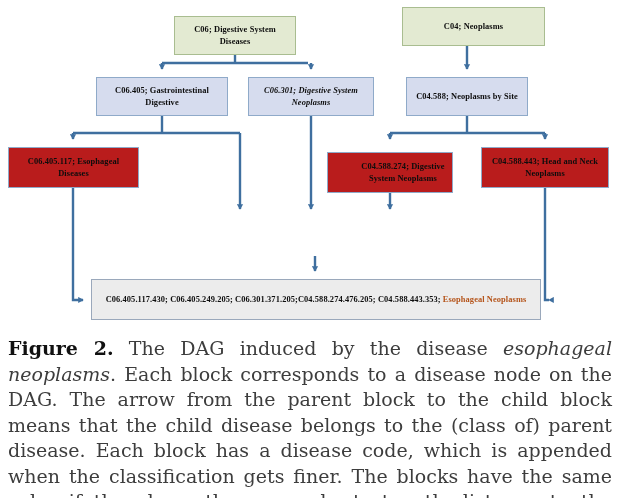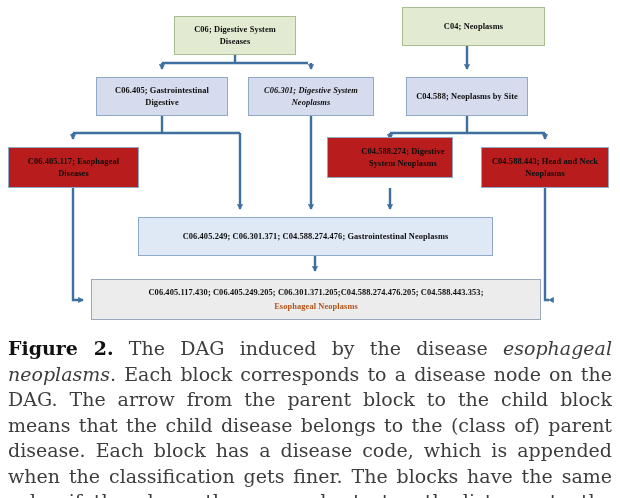--- a/index.html
+++ b/index.html
@@ -47,36 +47,35 @@
     letter-spacing: 0.1px;
     padding: 2px 3px;
   }
   .node.level0 { background: #e3ead2; border-color: #a9bd90; }
   .node.level1 { background: #d6dcee; }
   .node.level2 { background: #b91c1c; }
   .node.level3 { background: #dfe8f5; }
   .node.bottom {
     background: #ececec;
     border-color: #9aa8bb;
-    flex-direction: column;
     justify-content: center;
     gap: 2px;
   }
   .node .line2 {
     color: #b5541a;
   }
 
   
   #n-c06        { left: 174px; top: 7px;   width: 122px; height: 39px; margin-top: 9px; }
   #n-c04        { left: 402px; top: 7px;   width: 143px; height: 39px; }
   #n-c06405     { left: 96px;  top: 77px;  width: 132px; height: 39px; }
   #n-c06301     { left: 248px; top: 77px;  width: 126px; height: 39px; font-style: italic; }
   #n-c04588     { left: 406px; top: 77px;  width: 122px; height: 39px; }
   #n-c06405117  { left: 8px;   top: 147px; width: 131px; height: 41px; }
-  #n-c04588274  { left: 327px; top: 137px; width: 126px; height: 41px; padding-left: 29px; }
+  #n-c04588274  { left: 327px; top: 152px; width: 126px; height: 41px; padding-left: 29px; }
   #n-c04588443  { left: 481px; top: 147px; width: 128px; height: 41px; }
   #n-gastro     { left: 138px; top: 217px; width: 355px; height: 39px; }
   #n-esoph      { left: 91px;  top: 279px; width: 450px; height: 41px; }
 
   #caption {
     position: absolute;
     left: 8px;
     top: 336px;
     width: 604px;
     font-family: "DejaVu Serif", "Liberation Serif", serif;
@@ -154,21 +153,20 @@
     <div class="node level1" id="n-c06301">C06.301; Digestive System Neoplasms</div>
 
     <div class="node level1" id="n-c04588">C04.588; Neoplasms by Site</div>
 
     <div class="node level2" id="n-c06405117">C06.405.117; Esophageal Diseases</div>
 
     <div class="node level2" id="n-c04588274">C04.588.274; Digestive System Neoplasms</div>
 
     <div class="node level2" id="n-c04588443">C04.588.443; Head and Neck Neoplasms</div>
 
-    <div class="node level3" id="n-gastro">C06.405.249; C06.301.371; C04.588.274.476; Gastrointestinal Neoplasms</div>
 
     <div class="node bottom" id="n-esoph">
       <span class="line1">C06.405.117.430; C06.405.249.205; C06.301.371.205;C04.588.274.476.205; C04.588.443.353;</span>
       <span class="line2">Esophageal Neoplasms</span>
     </div>
 
   </div>
 
   <div id="caption">
     <span class="fig-label">Figure 2.</span><span> The DAG induced by the disease </span><span class="ital">esophageal neoplasms</span><span>. Each block corresponds to a disease node on the DAG. The arrow from the parent block to the child block means that the child disease belongs to the (class of) parent disease. Each block has a disease code, which is appended when the classification gets finer. The blocks have the same color if they have the same shortest path distance to the bottom block. The bottom block is the disease </span><span class="ital">esophageal neoplasms</span><span>.</span>

